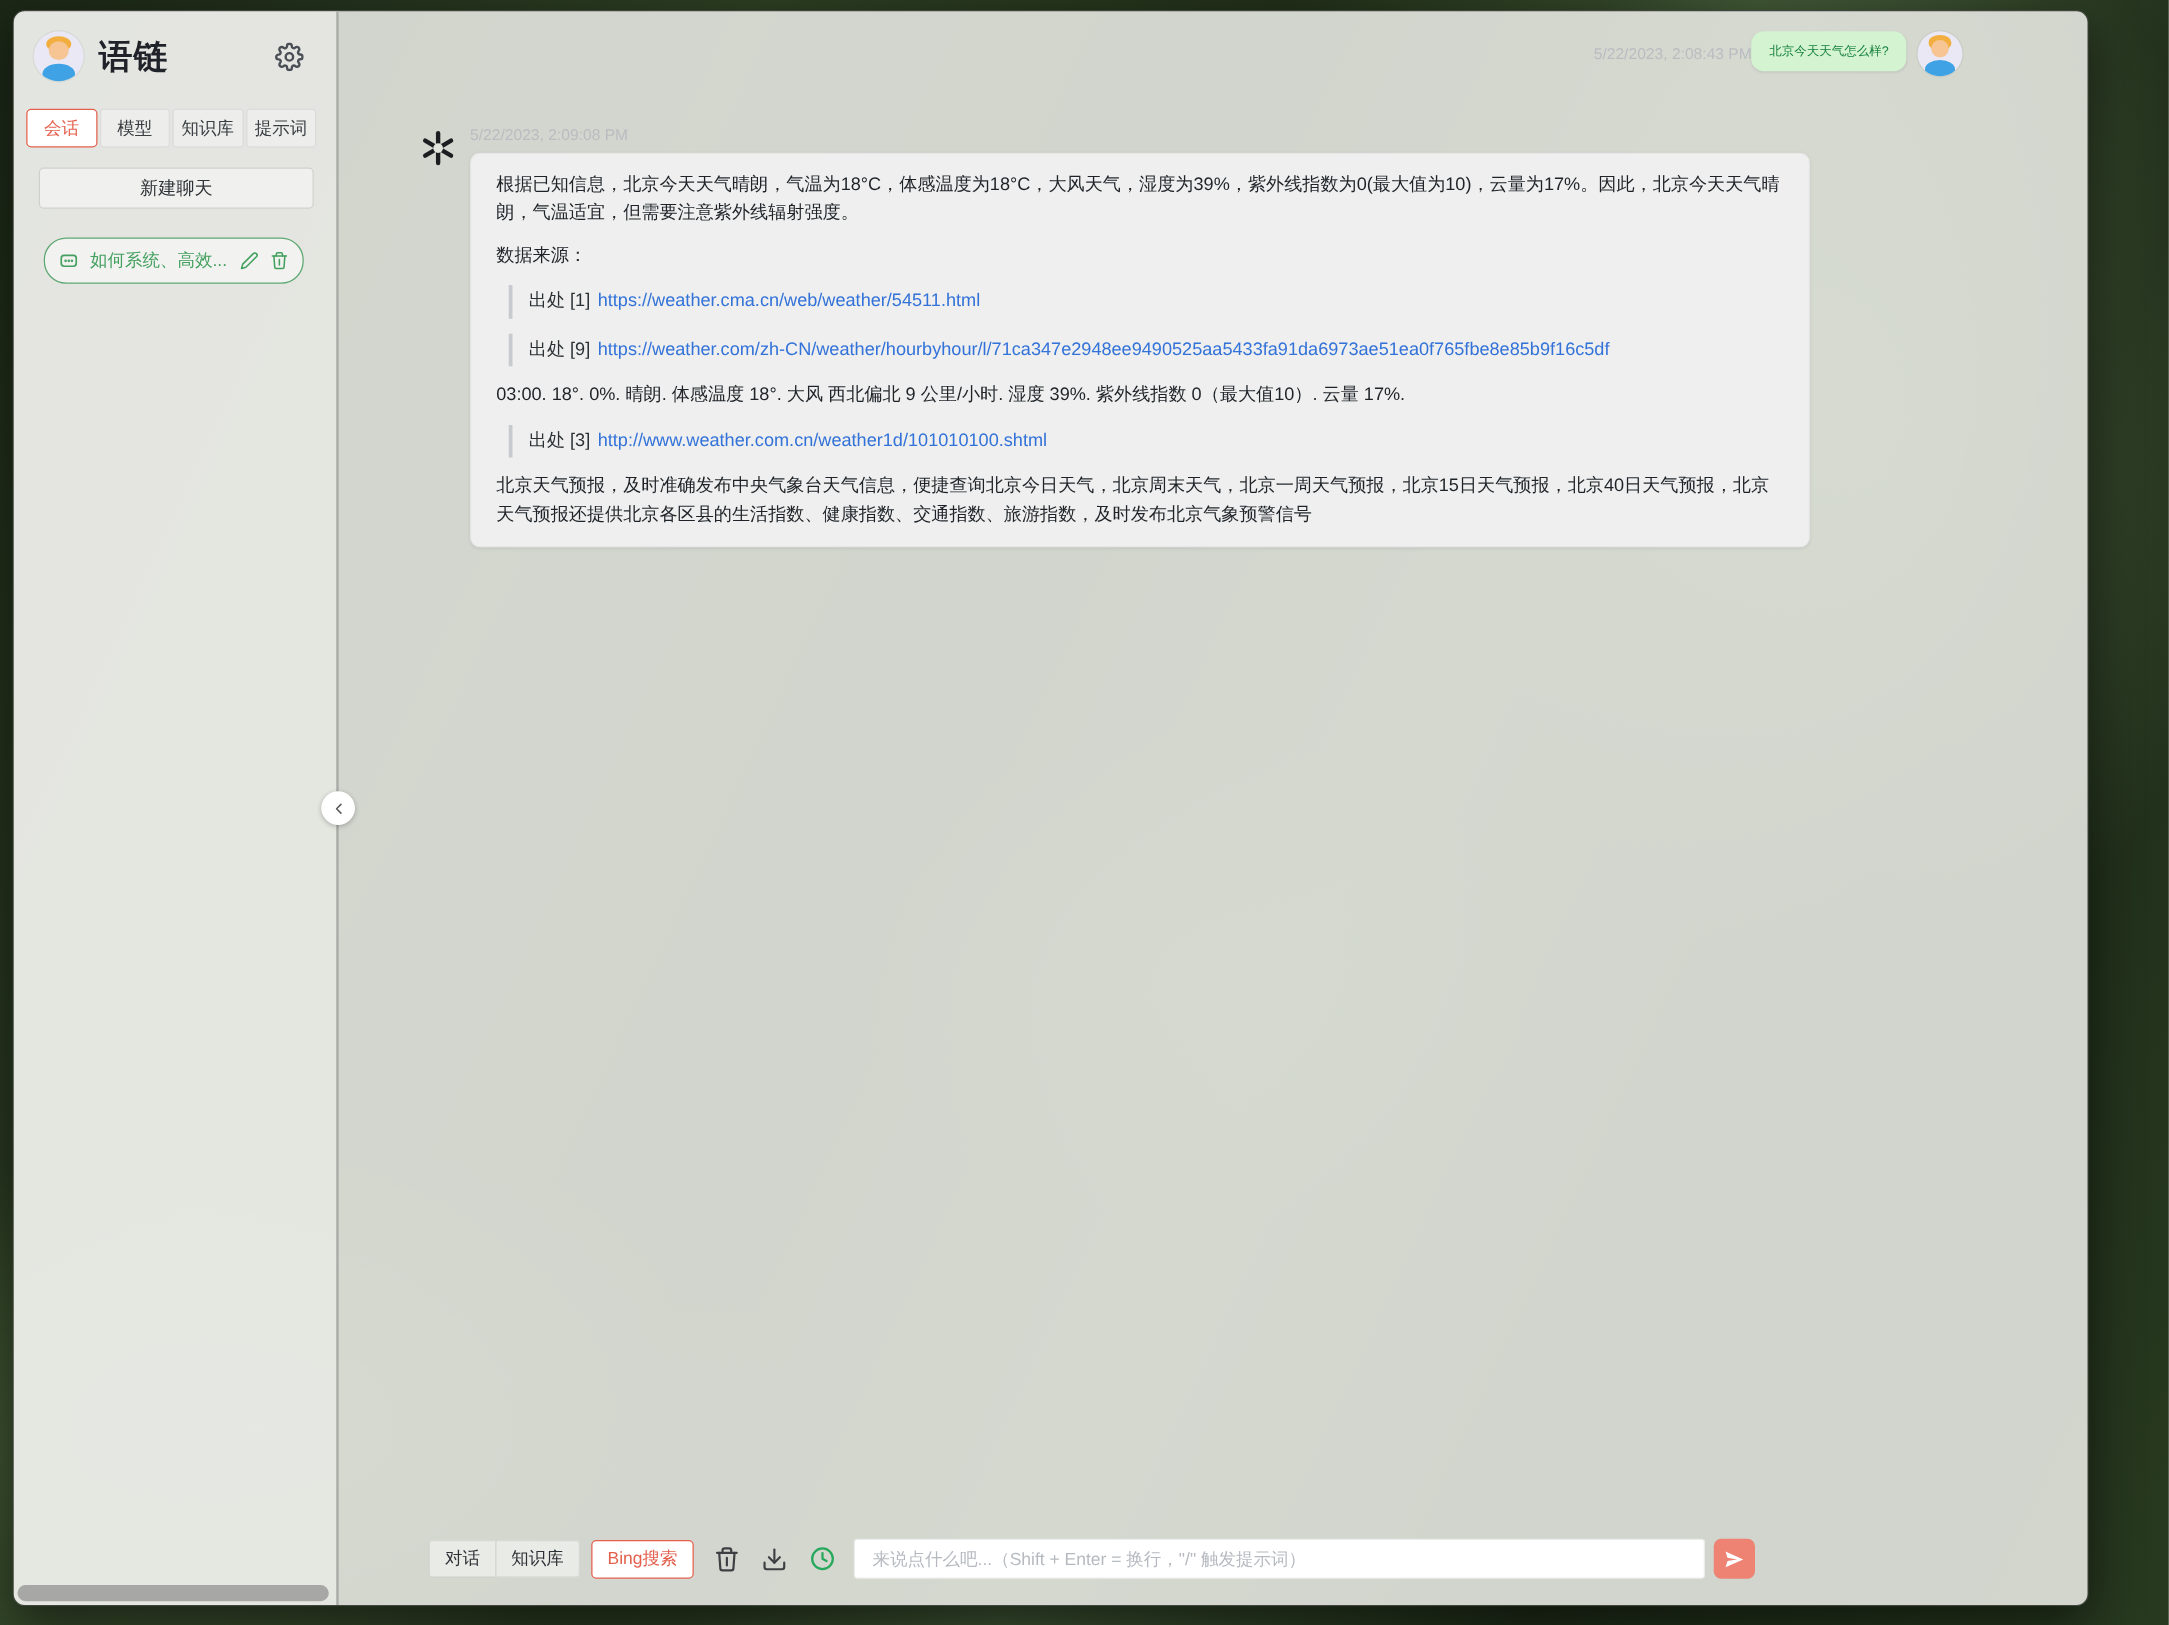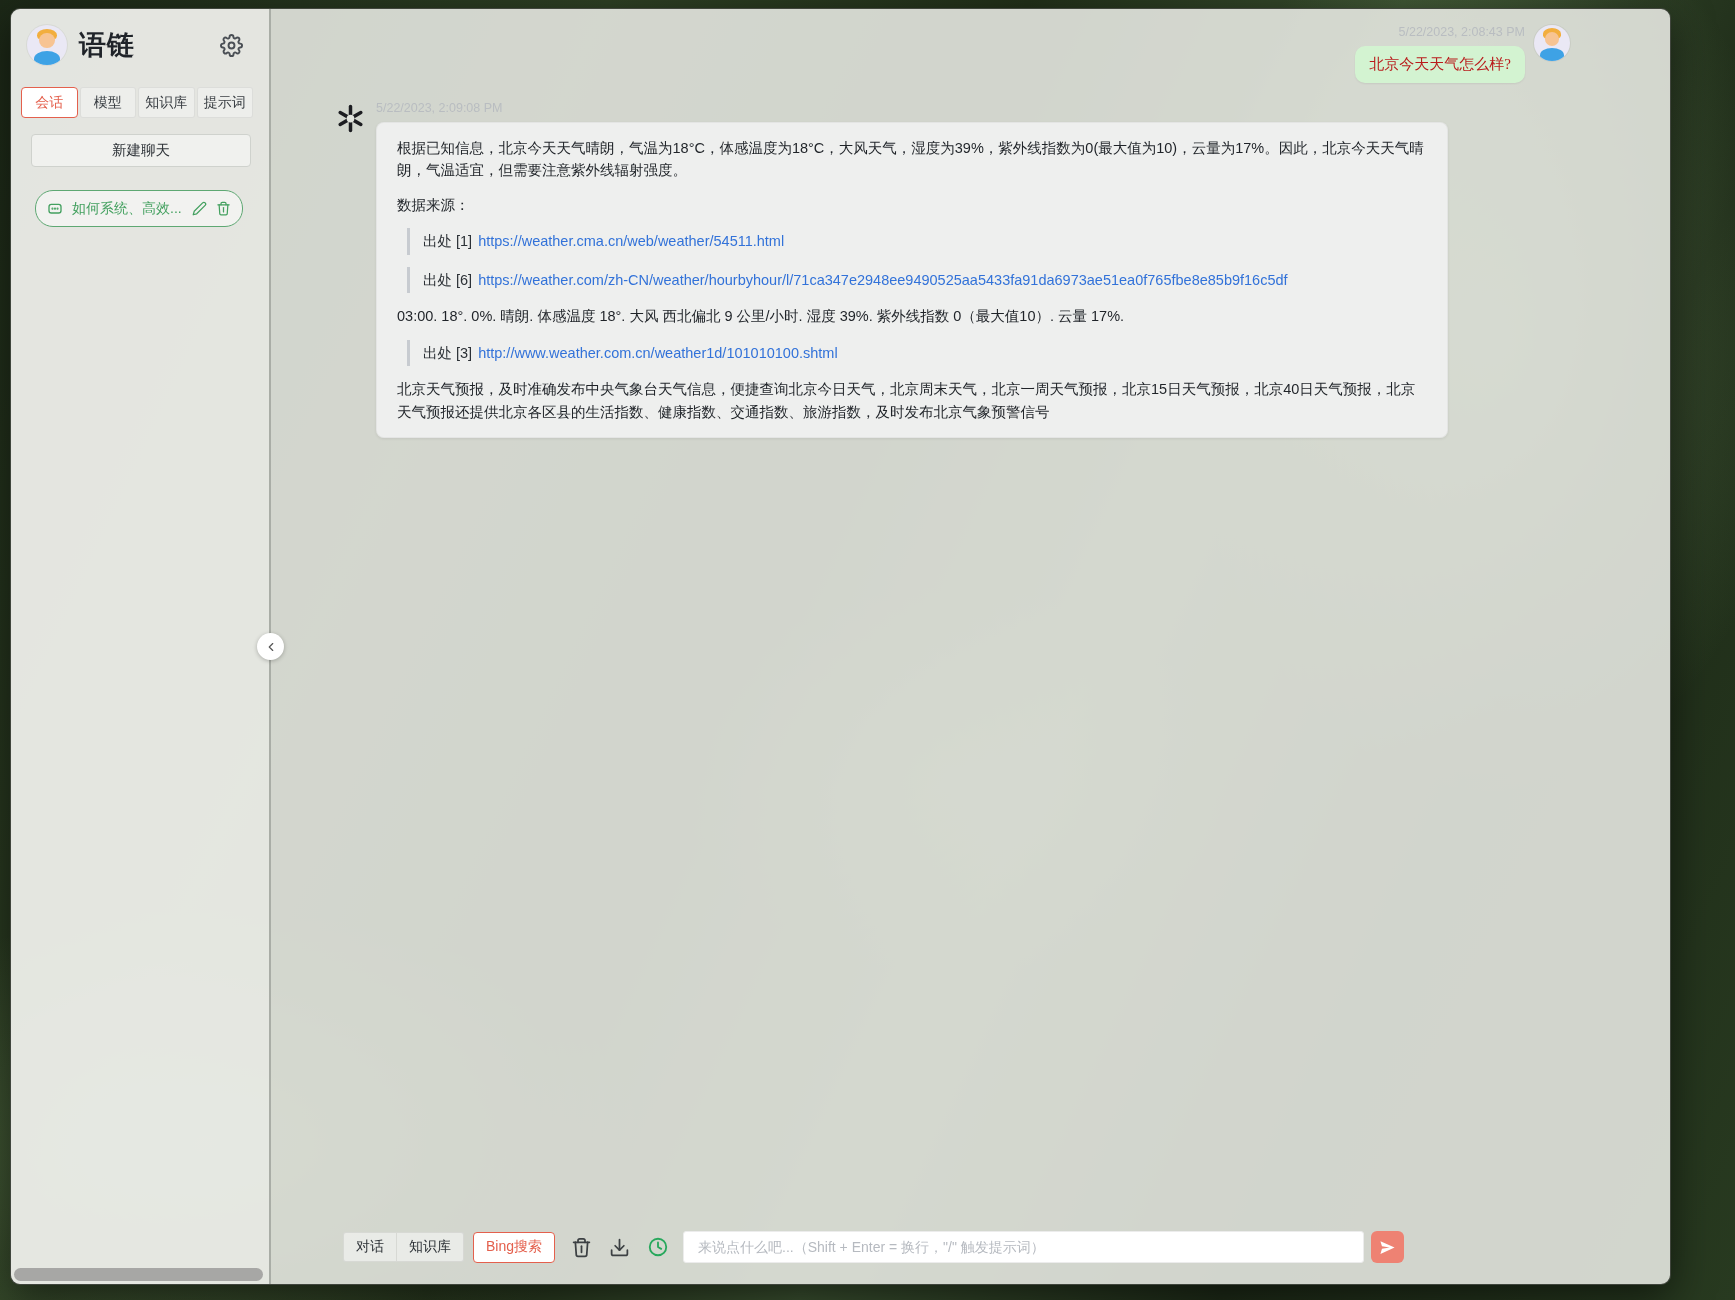--- a/index.html
+++ b/index.html
@@ -73,25 +73,25 @@
     position:absolute; left:246px; top:624px; width:27px; height:27px; border-radius:50%;
     background:#fff; box-shadow:0 1px 4px rgba(0,0,0,0.25);
     display:flex; align-items:center; justify-content:center; color:#555; cursor:pointer; z-index:5;
   }
   .collapse-btn svg { width:14px; height:14px; }
 
   
   .main { position:absolute; left:262px; top:0; right:0; bottom:0; }
 
   .msg-user { position:absolute; top:16px; right:100px; display:flex; align-items:flex-start; gap:9px; }
-  .msg-user .col { display:flex; flex-direction:column; align-items:flex-end; }
+  .msg-user .col { display:flex; flex-direction:row; align-items:flex-end; }
   .timestamp { font-size:12.5px; color:#b9bdc1; margin-bottom:7px; white-space:nowrap; }
   .bubble-user {
-    background:var(--user-bubble); color:#b91c1c; font-size:15px;
-    padding:9px 14px; border-radius:10px; box-shadow:0 1px 2px rgba(0,0,0,0.07); white-space:nowrap;font-family:Liberation Serif, serif;
+    background:var(--user-bubble); color:#15803d; font-size:10px;
+    padding:9px 14px; border-radius:10px; box-shadow:0 1px 2px rgba(0,0,0,0.07); white-space:nowrap;
   }
 
   .msg-assistant { position:absolute; left:62px; top:92px; display:flex; align-items:flex-start; gap:10px; }
   .ai-logo { width:31px; height:31px; margin-top:2px; flex:0 0 auto; }
   .bubble-ai {
     margin-top:5px; width:1072px;
     background:rgba(238,239,238,0.97); border:1px solid rgba(0,0,0,0.04);
     border-radius:8px; padding:14px 20px; box-shadow:0 1px 3px rgba(0,0,0,0.08);
     font-size:14.5px; line-height:1.55; color:#1f2328;
   }
@@ -221,21 +221,21 @@
         <div class="timestamp">5/22/2023, 2:09:08 PM</div>
         <div class="bubble-ai">
           <p>根据已知信息，北京今天天气晴朗，气温为18°C，体感温度为18°C，大风天气，湿度为39%，紫外线指数为0(最大值为10)，云量为17%。因此，北京今天天气晴朗，气温适宜，但需要注意紫外线辐射强度。</p>
           <p>数据来源：</p>
 
           <div class="quote">
             <span>出处 [1]</span><a href="#">https://weather.cma.cn/web/weather/54511.html</a>
           </div>
 
           <div class="quote">
-            <span>出处 [6]</span><a href="#">https://weather.com/zh-CN/weather/hourbyhour/l/71ca347e2948ee9490525aa5433fa91da6973ae51ea0f765fbe8e85b9f16c5df</a>
+            <span>出处 [9]</span><a href="#">https://weather.com/zh-CN/weather/hourbyhour/l/71ca347e2948ee9490525aa5433fa91da6973ae51ea0f765fbe8e85b9f16c5df</a>
           </div>
           <p>03:00. 18°. 0%. 晴朗. 体感温度 18°. 大风 西北偏北 9 公里/小时. 湿度 39%. 紫外线指数 0（最大值10）. 云量 17%.</p>
 
           <div class="quote">
             <span>出处 [3]</span><a href="#">http://www.weather.com.cn/weather1d/101010100.shtml</a>
           </div>
           <p>北京天气预报，及时准确发布中央气象台天气信息，便捷查询北京今日天气，北京周末天气，北京一周天气预报，北京15日天气预报，北京40日天气预报，北京天气预报还提供北京各区县的生活指数、健康指数、交通指数、旅游指数，及时发布北京气象预警信号</p>
         </div>
       </div>
     </div>

